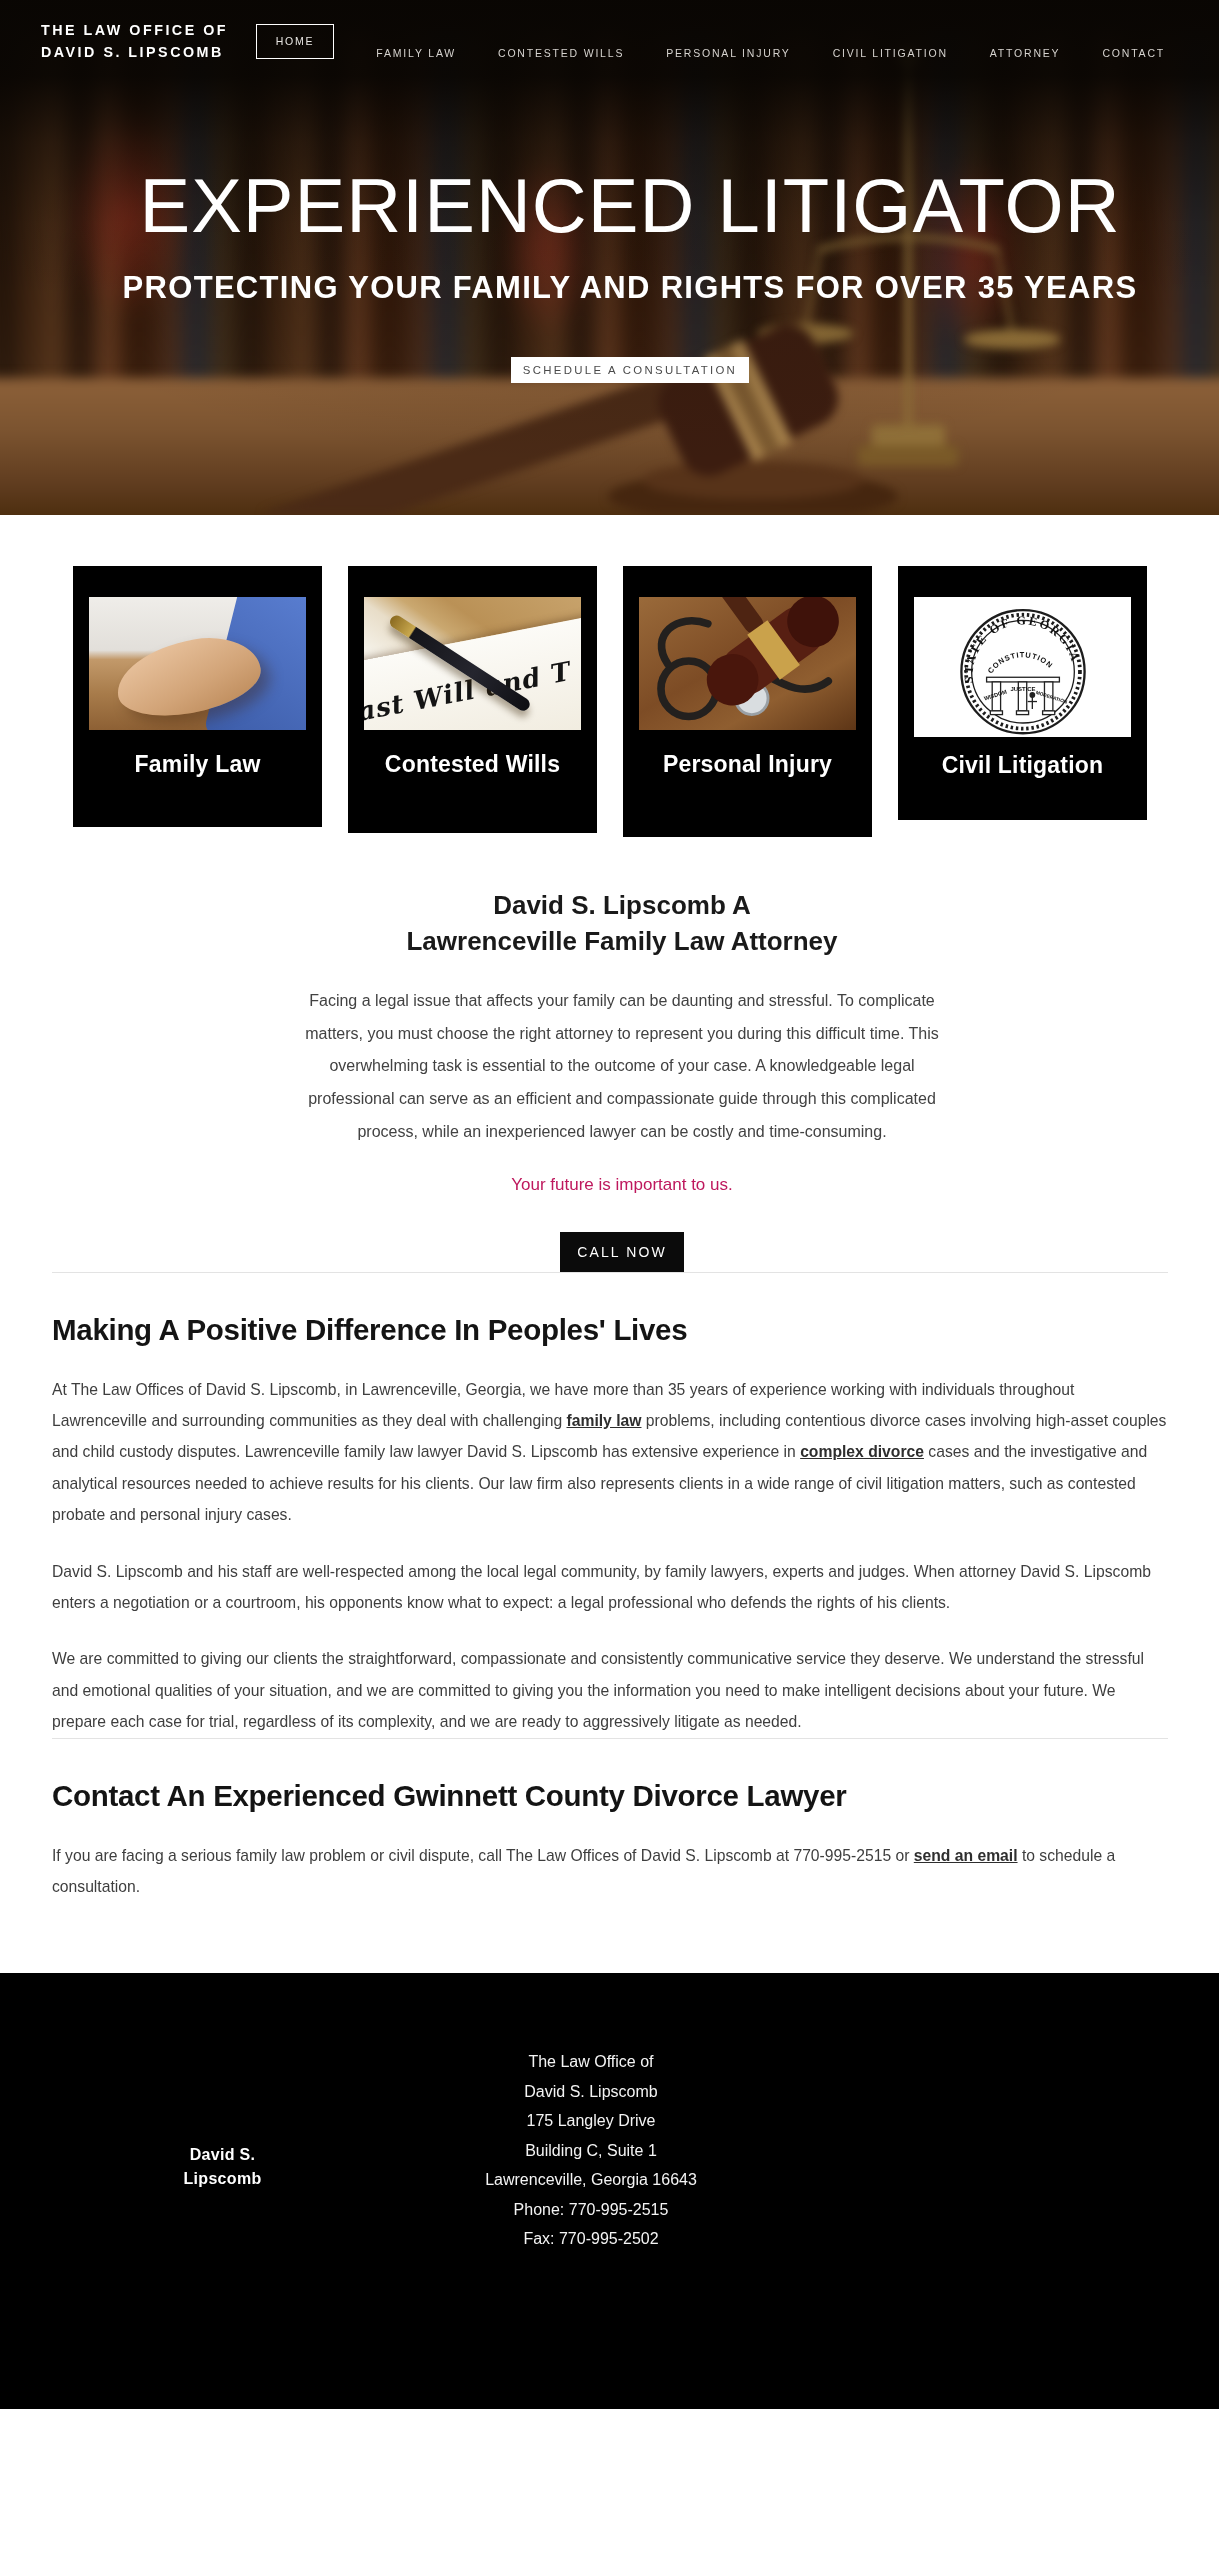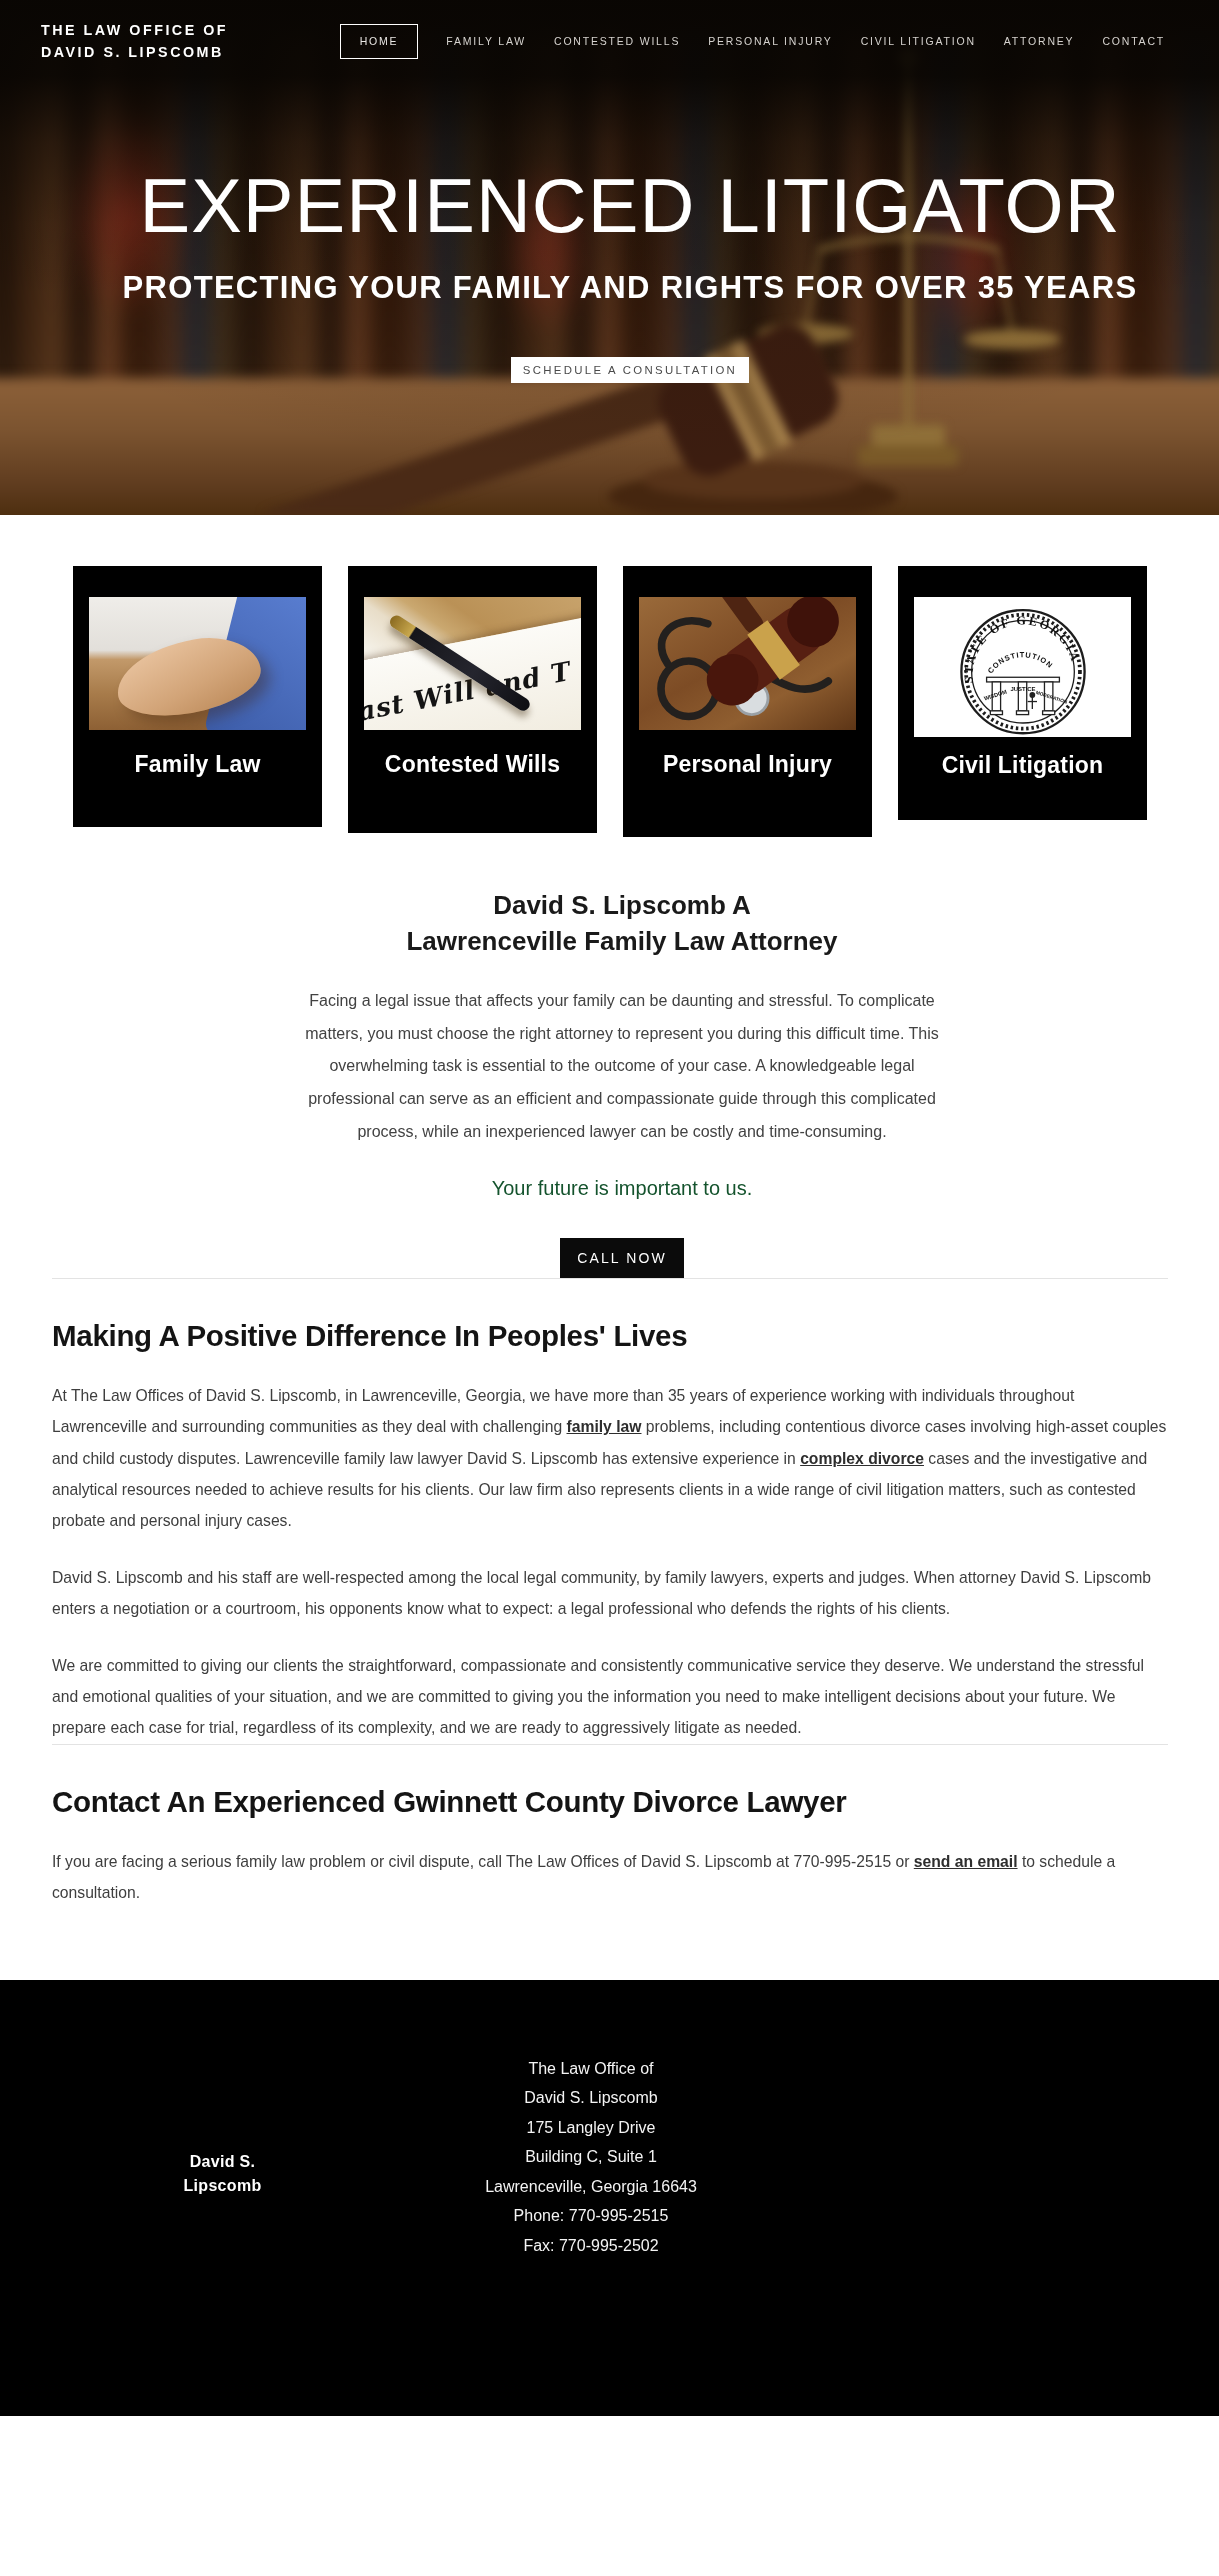--- a/index.html
+++ b/index.html
@@ -18,21 +18,21 @@
       repeating-linear-gradient(90deg,#1c0f07 0 32px,#3a2110 32px 59px,#57351c 59px 80px,#221108 80px 112px,#6b3d22 112px 133px,#2d1407 133px 173px,#44281a 173px 198px,#1b2330 198px 225px,#3a2a18 225px 250px);}
   .hero-desk{position:absolute;left:-15.2px;right:-15.2px;bottom:-15.2px;height:152px;filter:blur(5.7px);z-index:1;
     background:linear-gradient(180deg,#8d6139 0%,#7c5430 34%,#5e3b1e 72%,#452808 100%);}
   .hero-art{position:absolute;inset:0;z-index:1;filter:blur(4.8px);}
   .hero-shade{position:absolute;inset:0;z-index:2;
     background:linear-gradient(180deg,rgba(9,6,3,.97) 0,rgba(9,6,3,.93) 76px,rgba(13,9,5,.5) 143px,rgba(13,9,5,.14) 224px,rgba(0,0,0,0) 295px),
                radial-gradient(858px 305px at 610px 248px, rgba(28,17,9,.22), rgba(0,0,0,0) 72%);}
   .site-header{position:absolute;top:0;left:0;right:0;height:82px;z-index:6;
     display:flex;align-items:center;justify-content:space-between;box-sizing:border-box;padding:0 55px 0 41px;}
   .logo{color:#ffffff;font-weight:700;font-size:14.3px;letter-spacing:2.5px;line-height:1.55;text-decoration:none;}
-  .nav{display:flex;align-items:center;gap:28px;}
+  .nav{display:flex;align-items:flex-end;gap:42px;}
   .nav a{color:#d6d3cf;font-size:10.5px;letter-spacing:1.8px;text-decoration:none;font-weight:400;white-space:nowrap;}
   .nav a.active{border:1px solid #ffffff;padding:10.5px 19px;color:#e9e7e4;}
   .hero-inner{position:relative;z-index:4;text-align:center;color:#ffffff;padding-left:40px;}
   .hero-title{margin:0;padding-top:168px;font-size:76px;font-weight:400;letter-spacing:1px;line-height:1;}
   .hero-sub{margin-top:26px;font-size:31px;font-weight:700;letter-spacing:1.3px;}
   .white-btn{display:block;margin:51px auto 0;width:238px;height:26px;background:#ffffff;border:0;
     font-family:"Liberation Sans",sans-serif;font-size:11.4px;letter-spacing:2.3px;color:#4a4a4a;}
 
   
   .cards{display:flex;gap:26px;padding:51px 73px 0;align-items:flex-start;}
@@ -64,21 +64,21 @@
 
   .ph-injury{background:linear-gradient(150deg,#9a6a3a 0%,#7d4c25 45%,#8f5e30 70%,#5d3516 100%);}
   .ph-injury svg{position:absolute;inset:0;}
 
   .seal-svg{display:block;}
 
   
   .intro{text-align:center;padding-top:50px;padding-left:24px;}
   .intro-h{font-size:26px;font-weight:700;color:#1a1a1a;margin:0;line-height:1.4;}
   .intro-p{width:658px;margin:25px auto 0;font-size:16px;line-height:2.05;color:#424242;}
-  .intro-emphasis{margin-top:19px;font-size:20px;line-height:2.05;color:#14532d;}
+  .intro-emphasis{margin-top:19px;font-size:17px;line-height:2.05;color:#be185d;}
   .intro-link{font-size:16px;line-height:2.05;color:#333333;text-decoration:underline;}
   .black-btn{display:block;margin:29px auto 0;width:124px;height:40px;background:#0b0b0b;color:#ffffff;border:0;
     font-family:"Liberation Sans",sans-serif;font-size:14px;letter-spacing:2.1px;}
 
   .container{padding:0 52px;}
   hr.rule{border:0;border-top:1px solid #e3e3e3;margin:0;}
   .rule-1{margin-top:95px;}
   .rule-2{margin-top:36px;}
   .section-h{font-size:29.5px;font-weight:800;color:#141414;margin:40px 0 0;letter-spacing:-0.3px;}
   .body-p{font-size:15.7px;line-height:2.0;color:#3e3e3e;margin:27px 0 0;}

